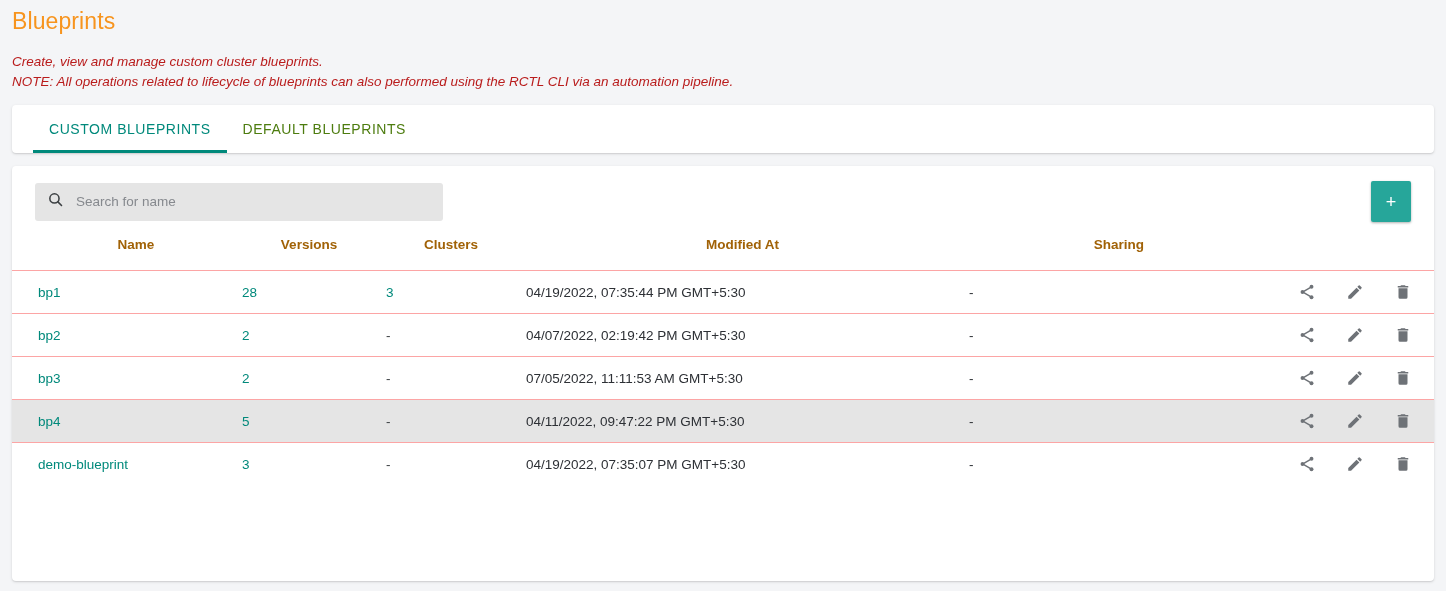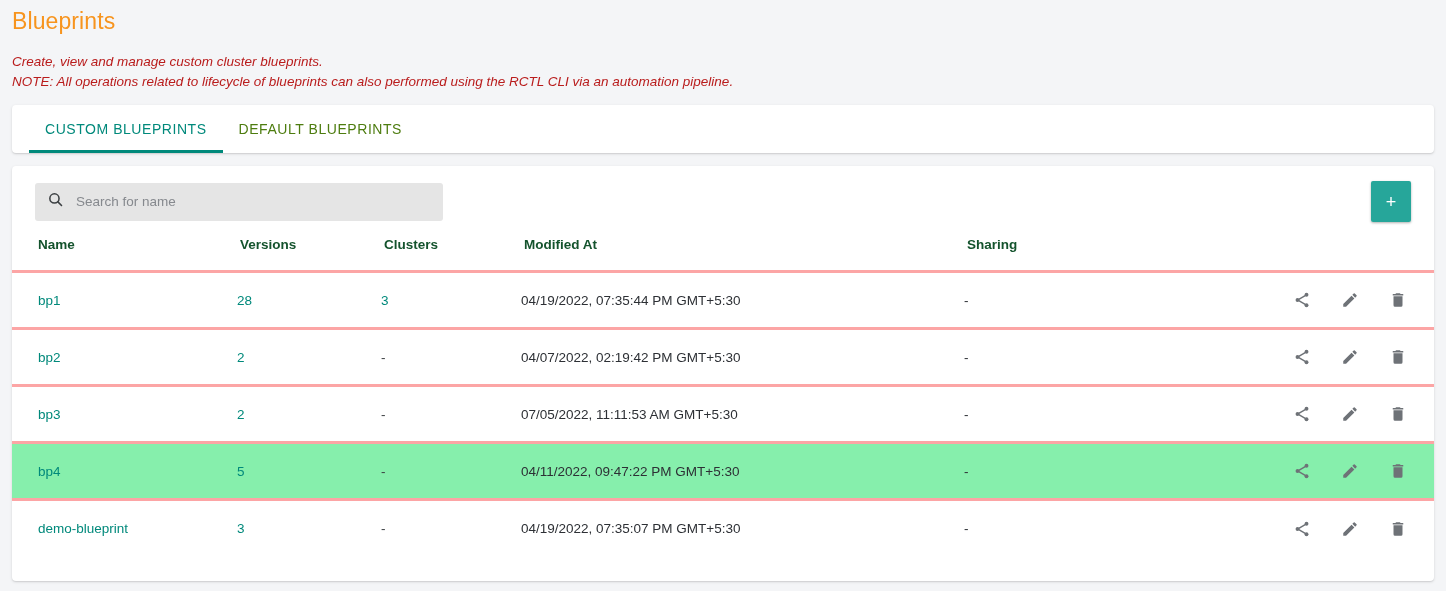--- a/index.html
+++ b/index.html
@@ -38,21 +38,21 @@
   
   .card {
     background: #ffffff;
     margin: 0 12px;
     border-radius: 4px;
     box-shadow: 0 1px 3px rgba(0,0,0,.13), 0 1px 1px rgba(0,0,0,.06);
   }
 
   
   .tabs-card { margin-top: 13px; height: 48px; overflow: hidden; }
-  .tabs { display: flex; align-items: stretch; height: 48px; padding-left: 17px; }
+  .tabs { display: flex; align-items: stretch; height: 48px; padding-left: 9px; margin-left: 12px; }
   .tab {
     display: flex;
     align-items: center;
     padding: 0 16px;
     font-size: 14px;
     font-weight: 500;
     letter-spacing: .55px;
     color: #4d7c0f;
     cursor: pointer;
     position: relative;
@@ -143,37 +143,37 @@
     white-space: nowrap;
   }
 
   
   table.bp-table {
     width: 100%;
     border-collapse: collapse;
     table-layout: fixed;
   }
   table.bp-table th {
-    text-align: left;
+    text-align: center;
     font-size: 13.5px;
     font-weight: 700;
-    color: #14532d;
+    color: #a16207;
     padding: 0 0 18px 6px;
     vertical-align: bottom;
     height: 27px;
   }
   table.bp-table td {
     font-size: 13.5px;
     color: #2d3035;
-    height: 57px;
-    padding: 3px;
-    border-top: 3px solid #fca5a5;
+    height: 43px;
+    padding: 8px;
+    border-top: 1px solid #fca5a5;
     vertical-align: middle;
   }
-  tr.row.hovered td { background: #86efac; }
+  tr.row.hovered td { background: #e5e5e5; }
 
   .col-name    { width: 222px; padding-left: 26px !important; }
   .col-ver     { width: 144px; margin-top: 6px; }
   .col-clu     { width: 140px; }
   .col-mod     { width: 443px; }
   .col-share   { width: 310px; }
   .col-actions { width: 175px; }
 
   th.col-name { padding-left: 26px; }
 

